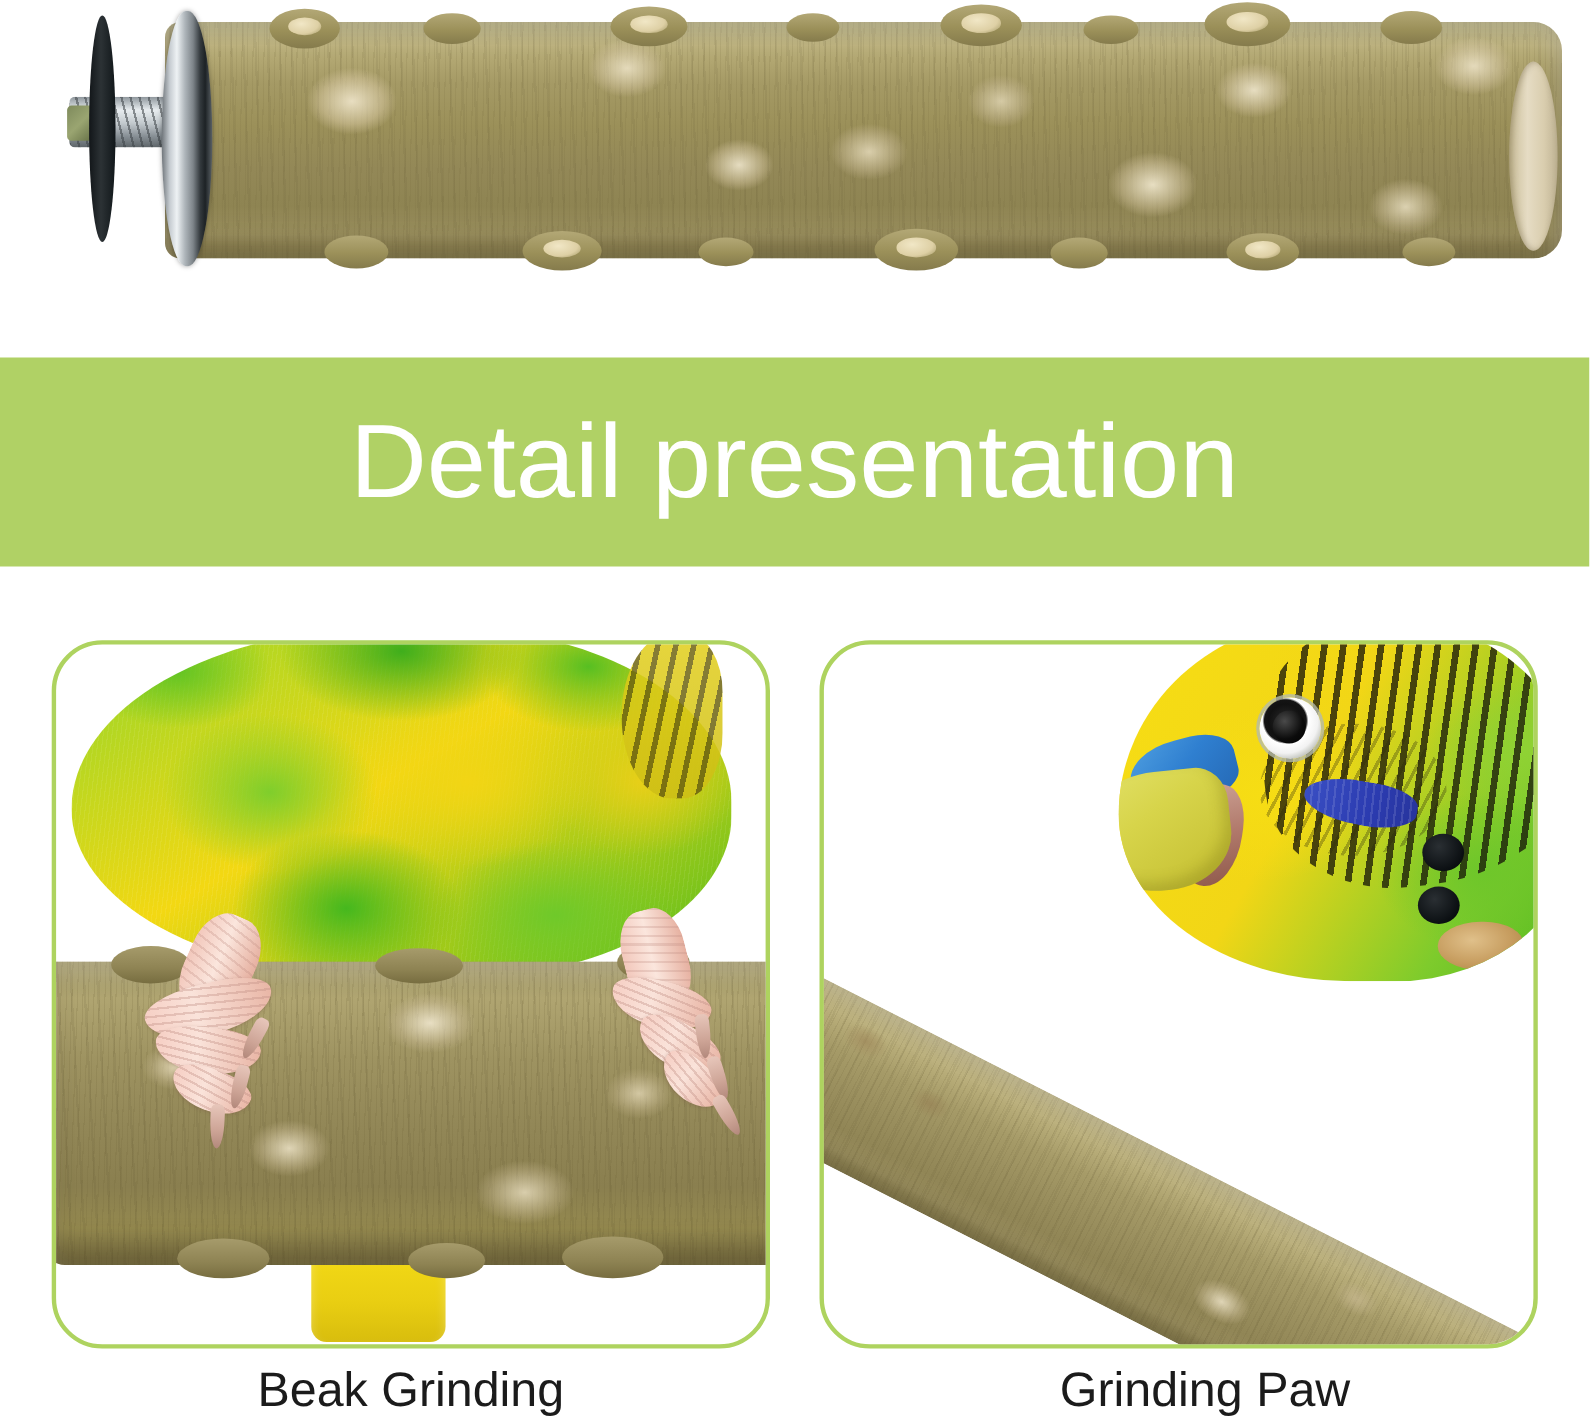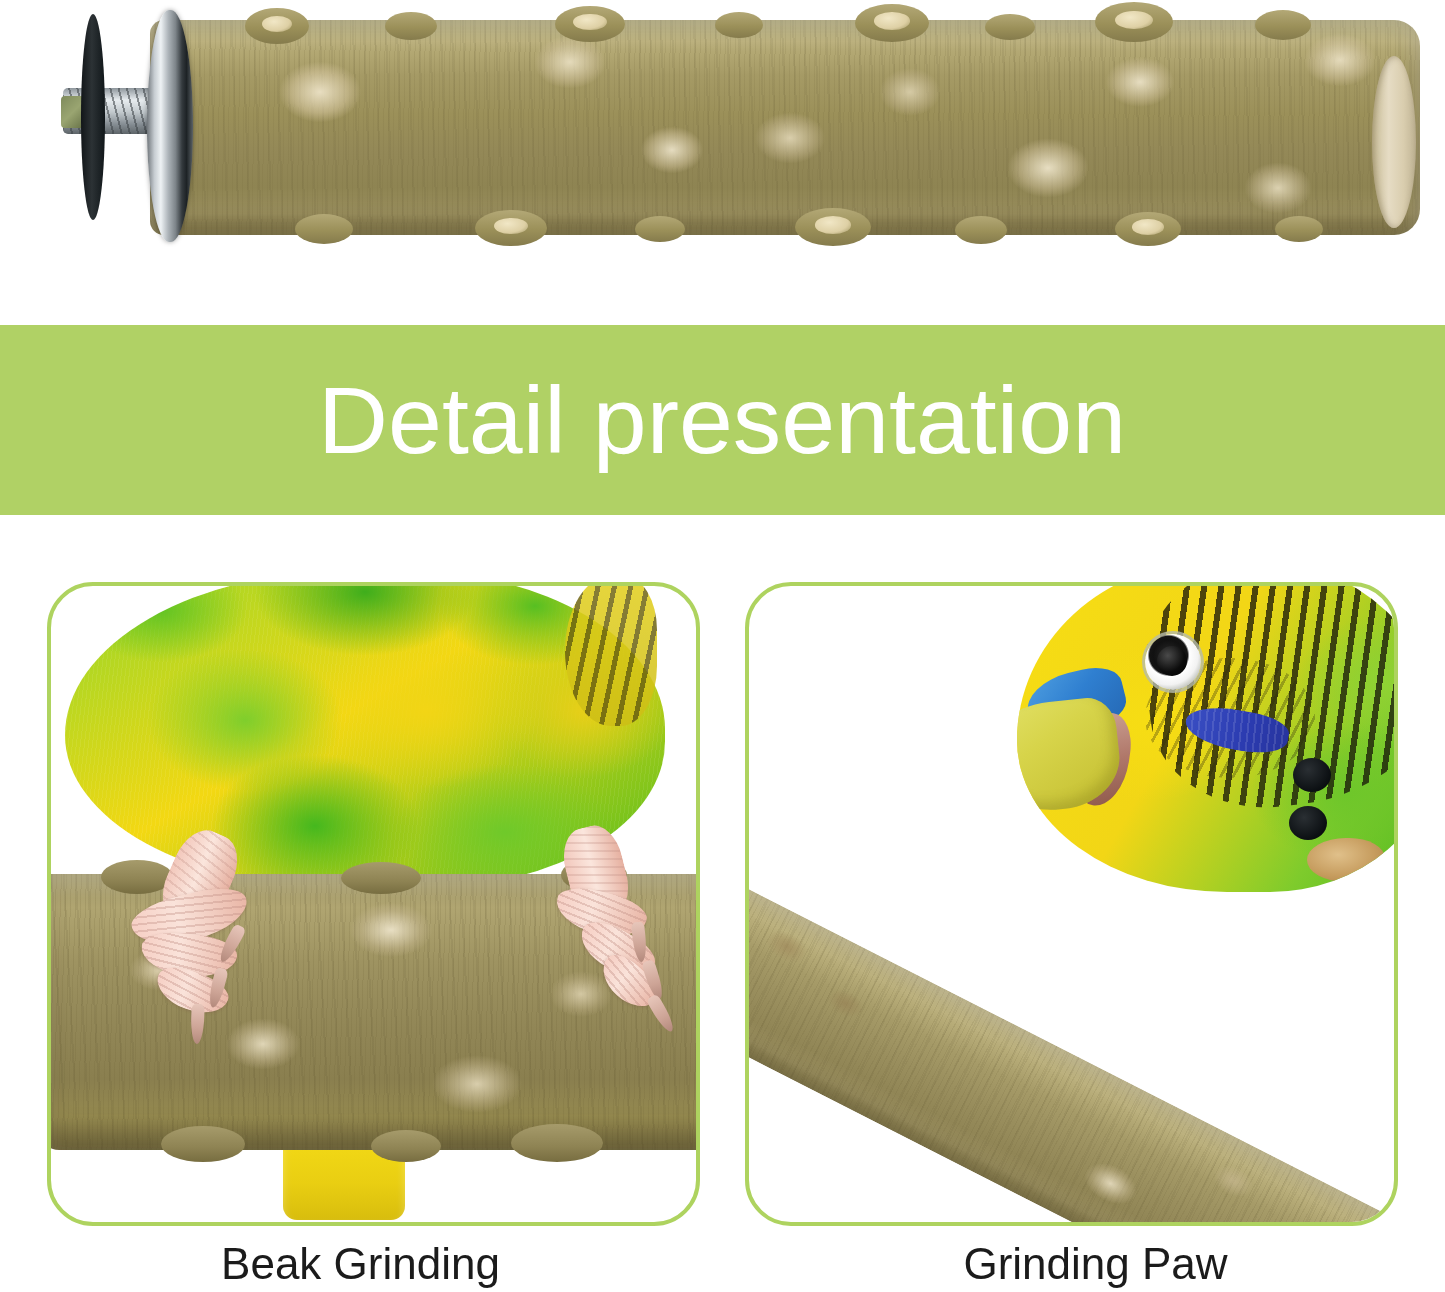--- a/index.html
+++ b/index.html
@@ -414,21 +414,21 @@
     top: 1236px;
     height: 56px;
     font-size: 44px;
     font-weight: 400;
     color: #1b1b1b;
     display: flex;
     align-items: center;
     justify-content: center;
     white-space: nowrap;
   }
-  .caption.left  { left: 34px;  width: 653px; }
+  .caption.left  { left: 47px;  width: 653px; }
   .caption.right { left: 769px; width: 653px; }
 </style>
 </head>
 <body>
 
 <div id="page">
 
   <div class="hero">
     <div class="perch-wrap">
 

